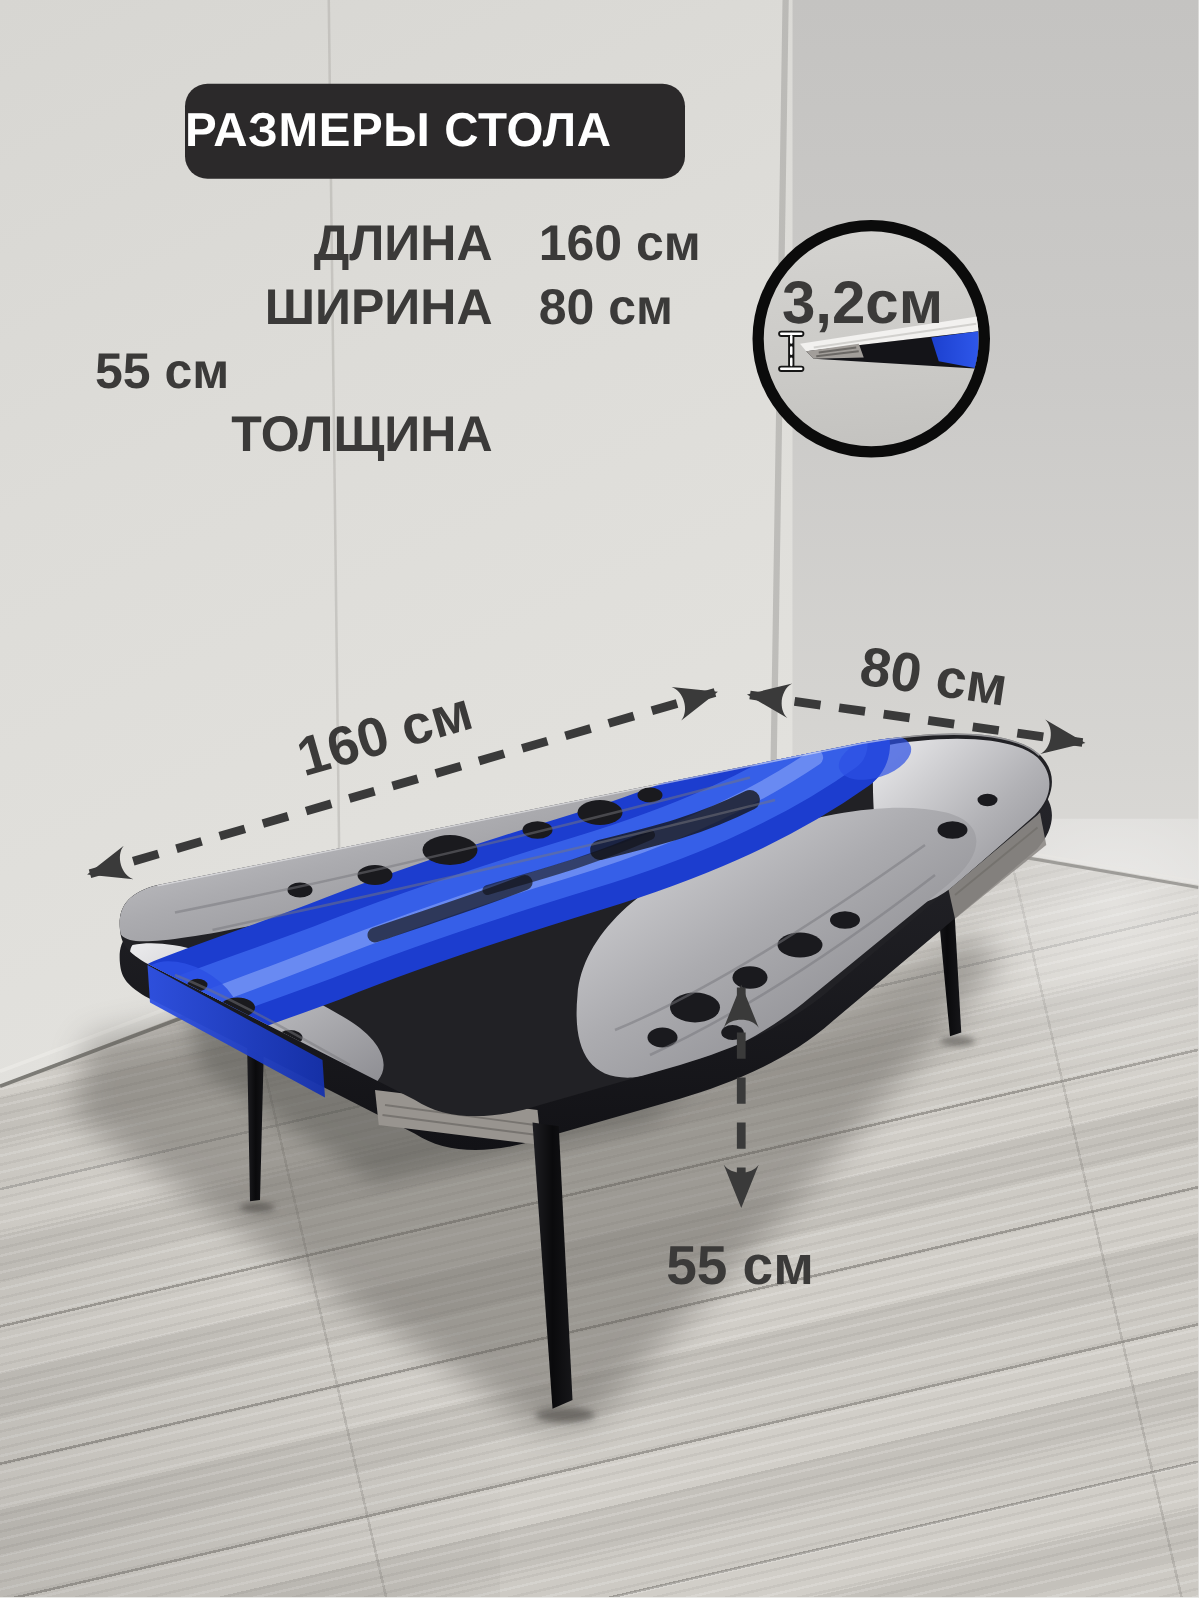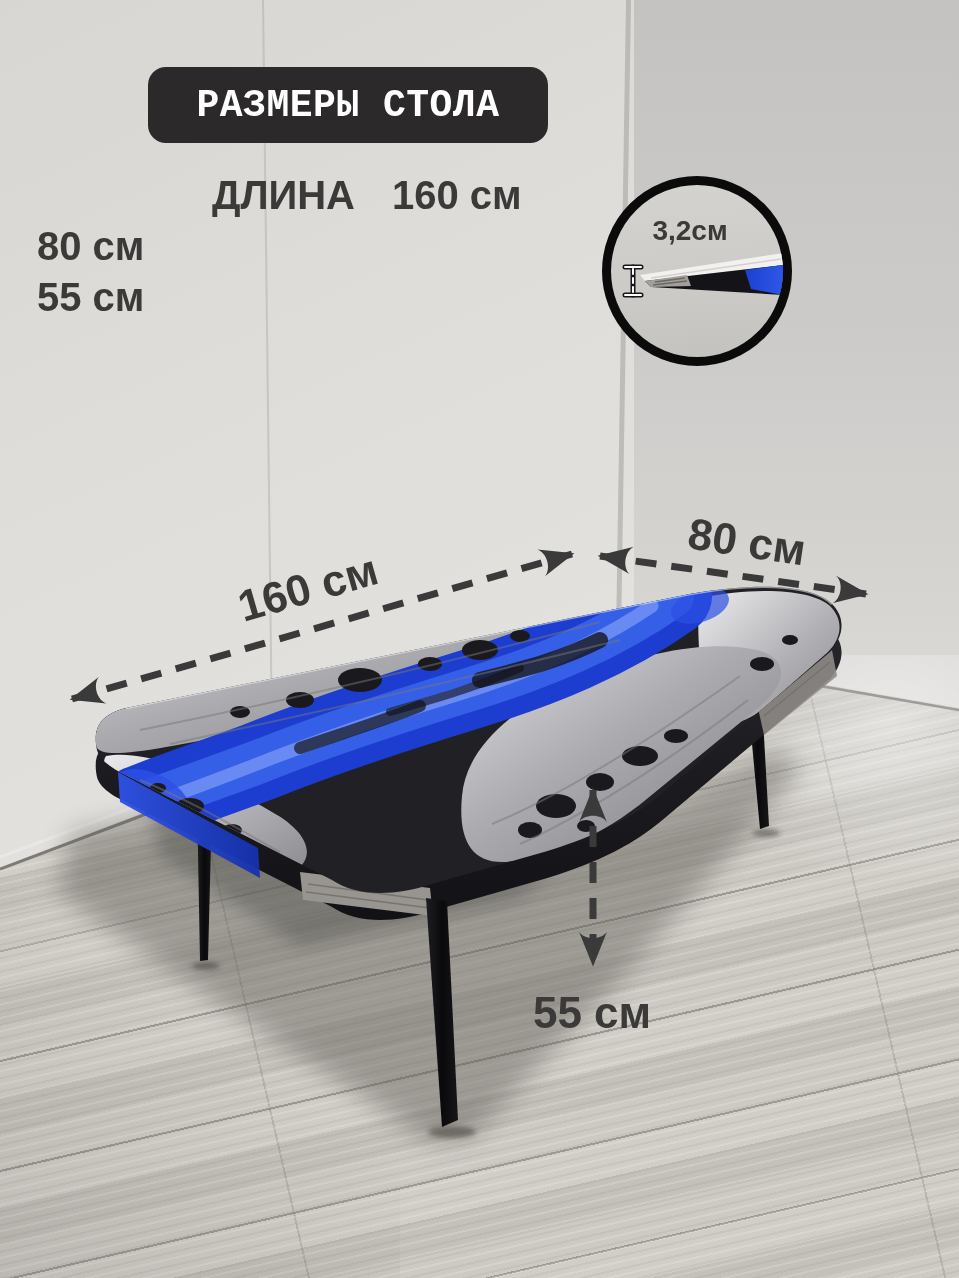--- a/index.html
+++ b/index.html
@@ -53,37 +53,37 @@
   
   .photo-label{
     position:absolute;z-index:5;color:#3b3a39;font-weight:700;font-size:44px;
     text-align:center;line-height:54px;letter-spacing:0;white-space:nowrap;
   }
   #label-length{left:213px;top:561px;width:190px;transform:rotate(-16deg);}
   #label-width{left:657px;top:515px;width:180px;transform:rotate(8.5deg);}
   #label-height{left:502px;top:986px;width:180px;}
   .title-box{
     position:absolute;left:148px;top:67px;width:400px;height:76px;z-index:6;
-    background:#2b292a;border-radius:18px;display:flex;align-items:center;justify-content:center;font-family:Liberation Mono, monospace;
+    background:#2b292a;border-radius:18px;display:flex;align-items:center;justify-content:flex-start;
   }
   .title-box span{color:#ffffff;font-weight:700;font-size:38px;letter-spacing:.5px;white-space:nowrap;}
   .specs{position:absolute;left:0;top:170px;width:959px;z-index:6;}
-  .spec-row{display:flex;height:51px;line-height:51px;}
+  .spec-row{display:flex;height:51px;line-height:51px;padding-left:39px;}
   .spec-label{width:355px;text-align:right;font-weight:700;font-size:40px;color:#3b3a39;white-space:nowrap;}
   .spec-value{margin-left:37px;font-weight:700;font-size:40px;color:#3b3a39;white-space:nowrap;}
   
   .inset{
     position:absolute;left:602px;top:176px;width:190px;height:190px;z-index:7;
     border:9px solid #0b0b0b;border-radius:50%;box-sizing:border-box;overflow:hidden;
     background:linear-gradient(175deg,#d4d3d0 0%,#cccbc8 55%,#c3c2bf 100%);
   }
   .inset svg{position:absolute;left:0;top:0;}
   .inset-label{
     position:absolute;left:0;top:30px;width:100%;text-align:center;
-    font-weight:700;font-size:28px;color:#3b3a39;transform:translateX(-7px);white-space:nowrap;
+    font-weight:700;font-size:48px;color:#3b3a39;transform:translateX(-7px);white-space:nowrap;
   }
 </style>
 </head>
 <body>
 
 <div id="canvas">
 
   <div class="wall-left"></div>
   <div class="wall-right"></div>
   <div class="corner-line"></div>
@@ -237,26 +237,28 @@
   <div class="title-box">
     <span>РАЗМЕРЫ СТОЛА</span>
   </div>
 
   <div class="specs">
     <div class="spec-row">
       <div class="spec-label">ДЛИНА</div>
       <div class="spec-value">160 см</div>
     </div>
     <div class="spec-row">
+      <div class="spec-label">ШИРИНА</div>
       <div class="spec-value">80 см</div>
     </div>
     <div class="spec-row">
       <div class="spec-value">55 см</div>
     </div>
     <div class="spec-row">
+      <div class="spec-label">ТОЛЩИНА</div>
     </div>
   </div>
 
   <div class="inset">
     <svg width="172" height="172" viewBox="0 0 172 172">
       <defs>
         <linearGradient id="insBlue" x1="0" y1="0" x2="1" y2="0">
           <stop offset="0" stop-color="#1c40cf"></stop>
             <stop offset="1" stop-color="#2e57ea"></stop>
         </linearGradient>

